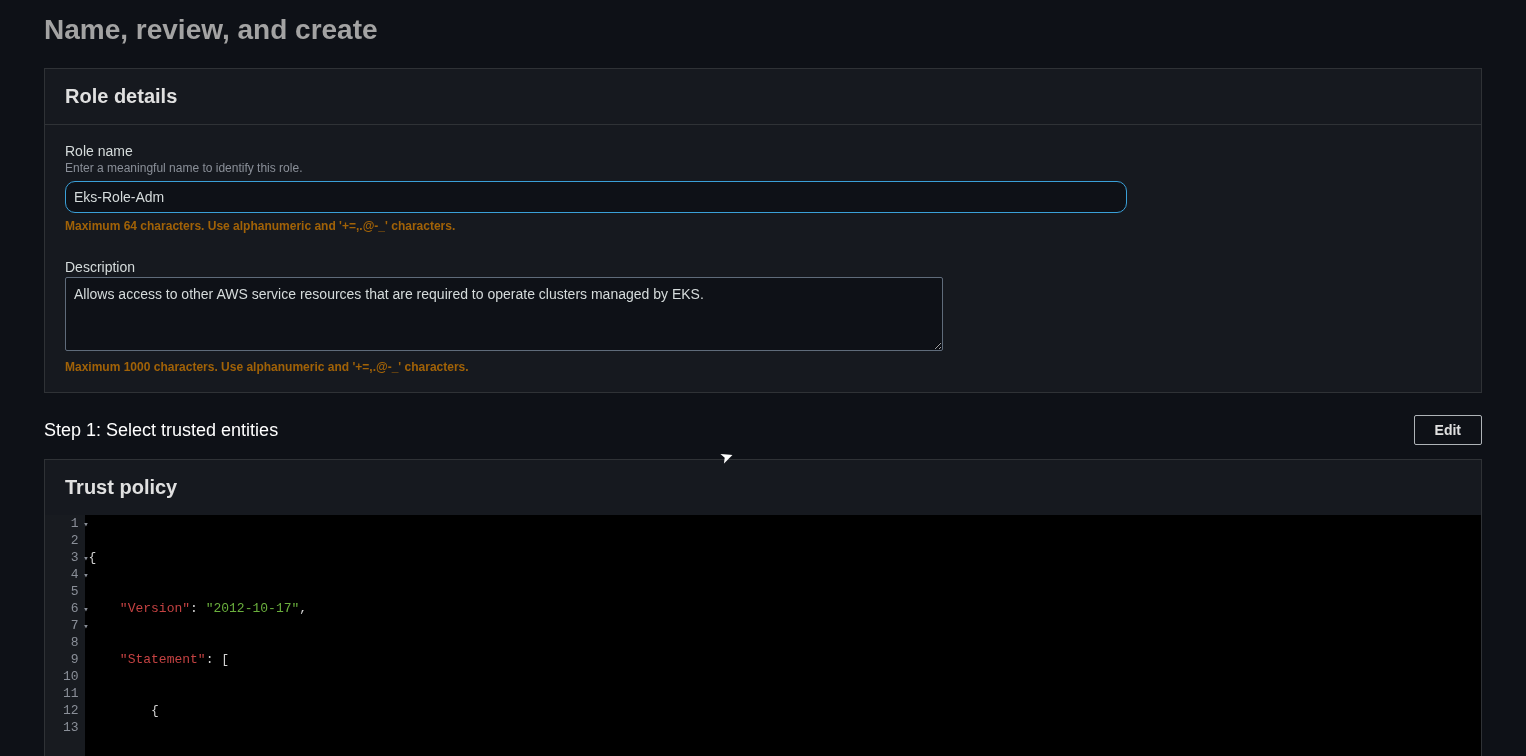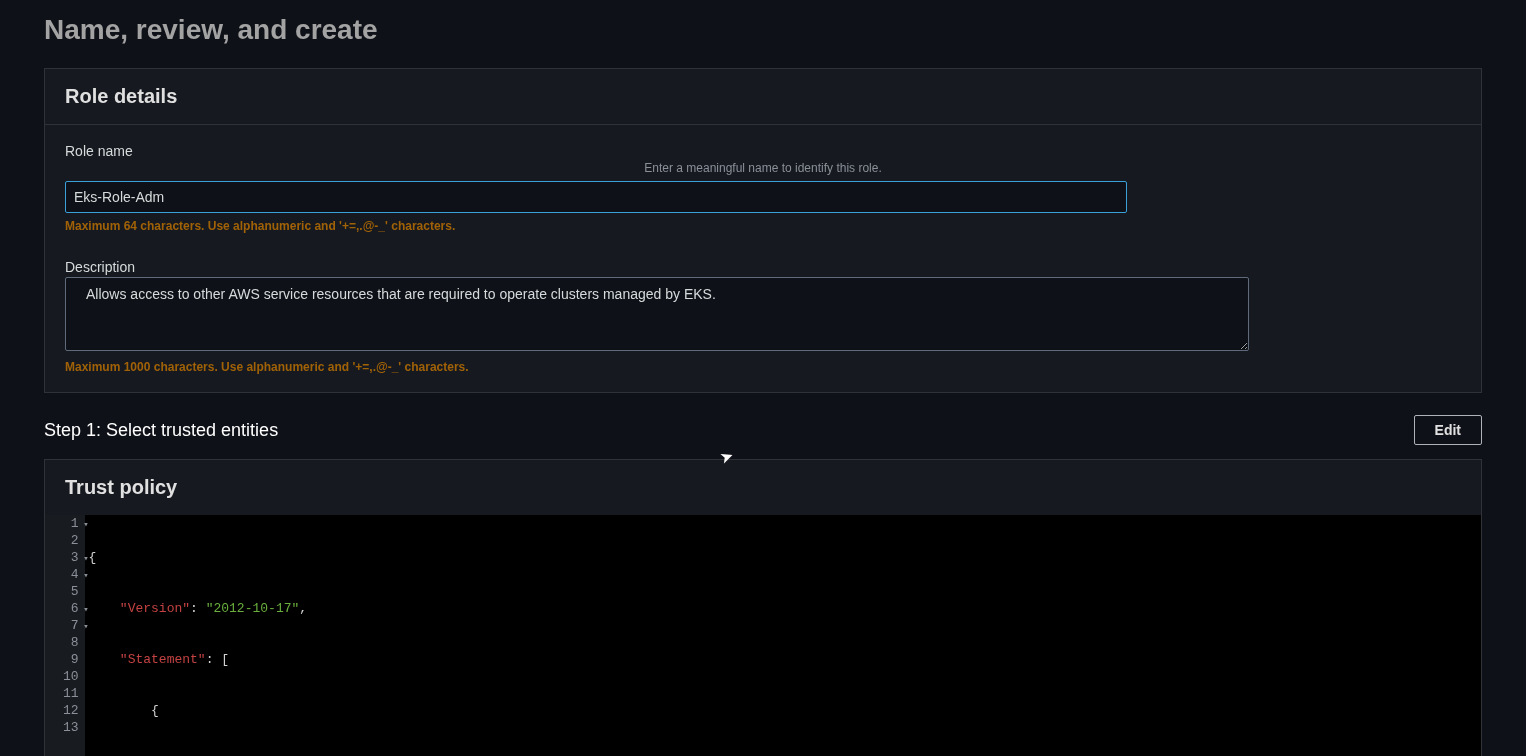--- a/index.html
+++ b/index.html
@@ -51,48 +51,47 @@
     font-size: 14px;
     color: #d5dbdb;
     font-weight: 400;
     margin-bottom: 2px;
   }
   .form-hint {
     display: block;
     font-size: 12px;
     color: #8a8f98;
     margin-bottom: 6px;
-    text-align: center;
   }
   .form-constraint {
     display: block;
     font-size: 12px;
     color: #a16207;
     margin-top: 6px;
     font-weight: bold;
   }
   .text-input {
     width: 1062px;
     max-width: 100%;
     background-color: #0e1117;
     border: 1px solid #3aa0d8;
     color: #d5dbdb;
     padding: 6px 8px;
     font-size: 14px;
     line-height: 18px;
-    border-radius: 2px;
+    border-radius: 10px;
     outline: none;
   }
   .textarea-input {
-    width: 1184px;
+    width: 878px;
     max-width: 100%;
     background-color: #0e1117;
     border: 1px solid #5f6b7a;
     color: #d5dbdb;
-    padding: 6px 20px;
+    padding: 6px 8px;
     font-size: 14px;
     line-height: 20px;
     border-radius: 2px;
     outline: none;
     resize: both;
     min-height: 74px;
     font-family: inherit;
   }
   .step-header-row {
     display: flex;

